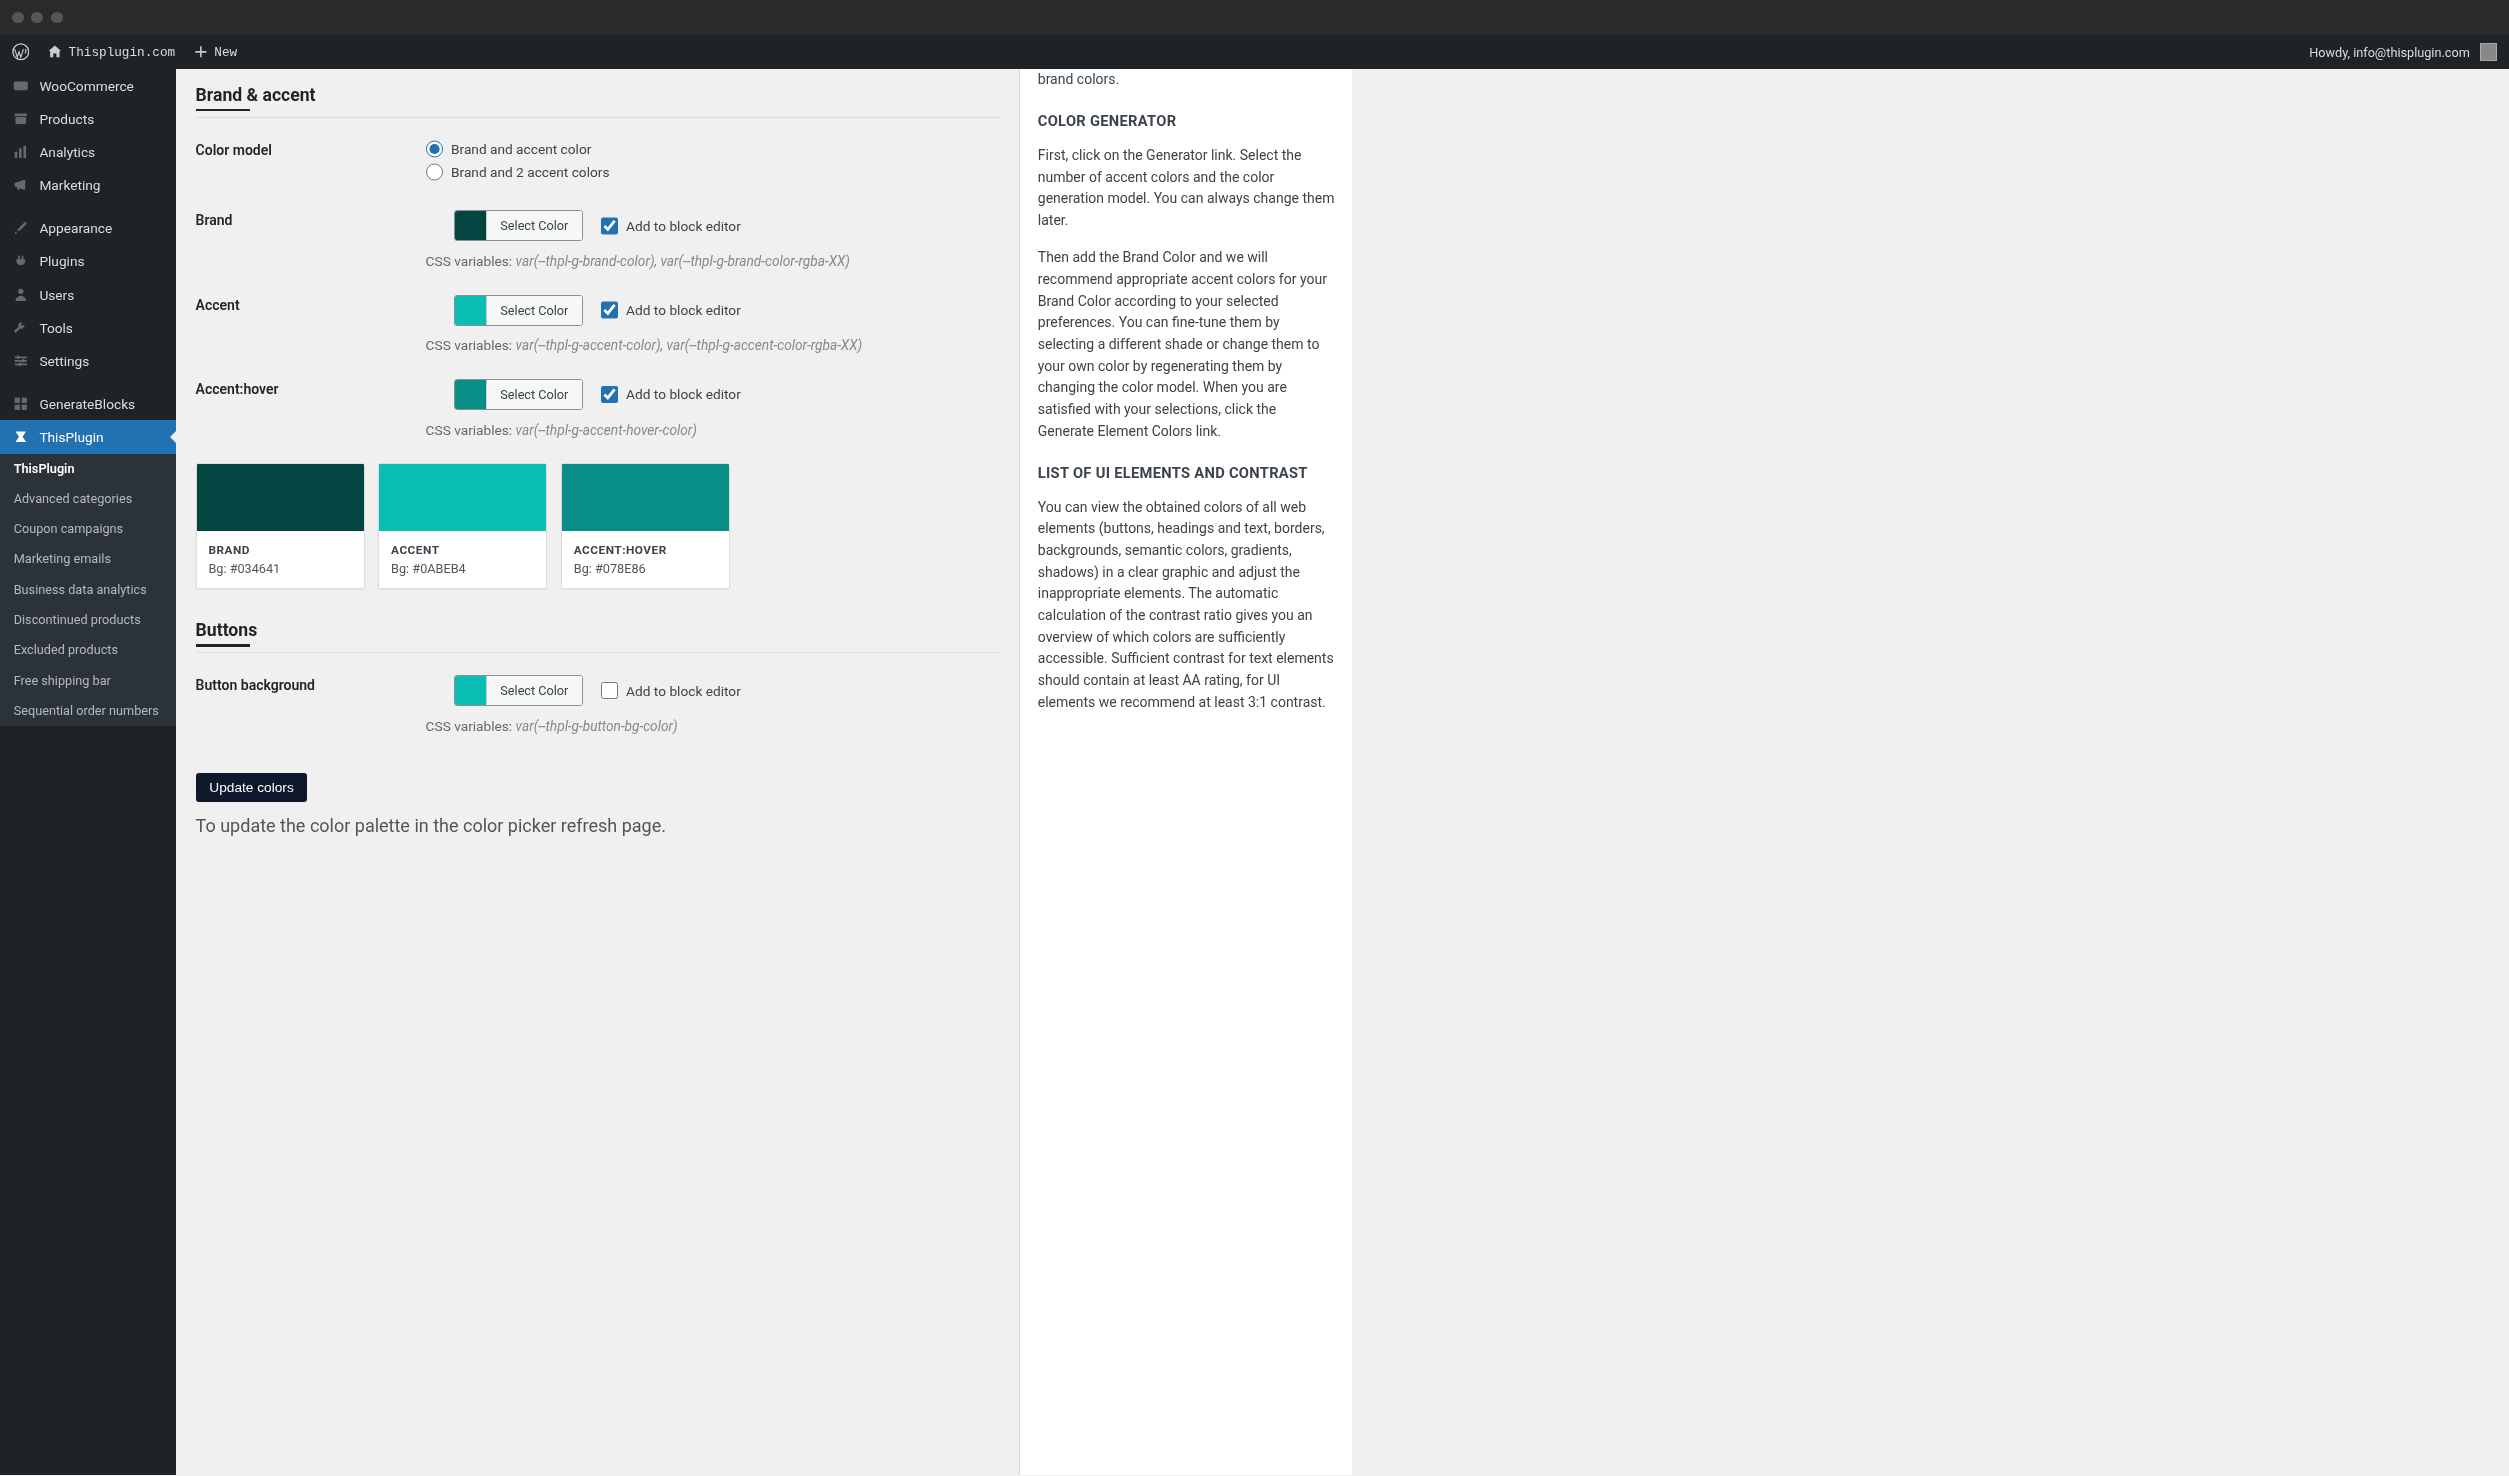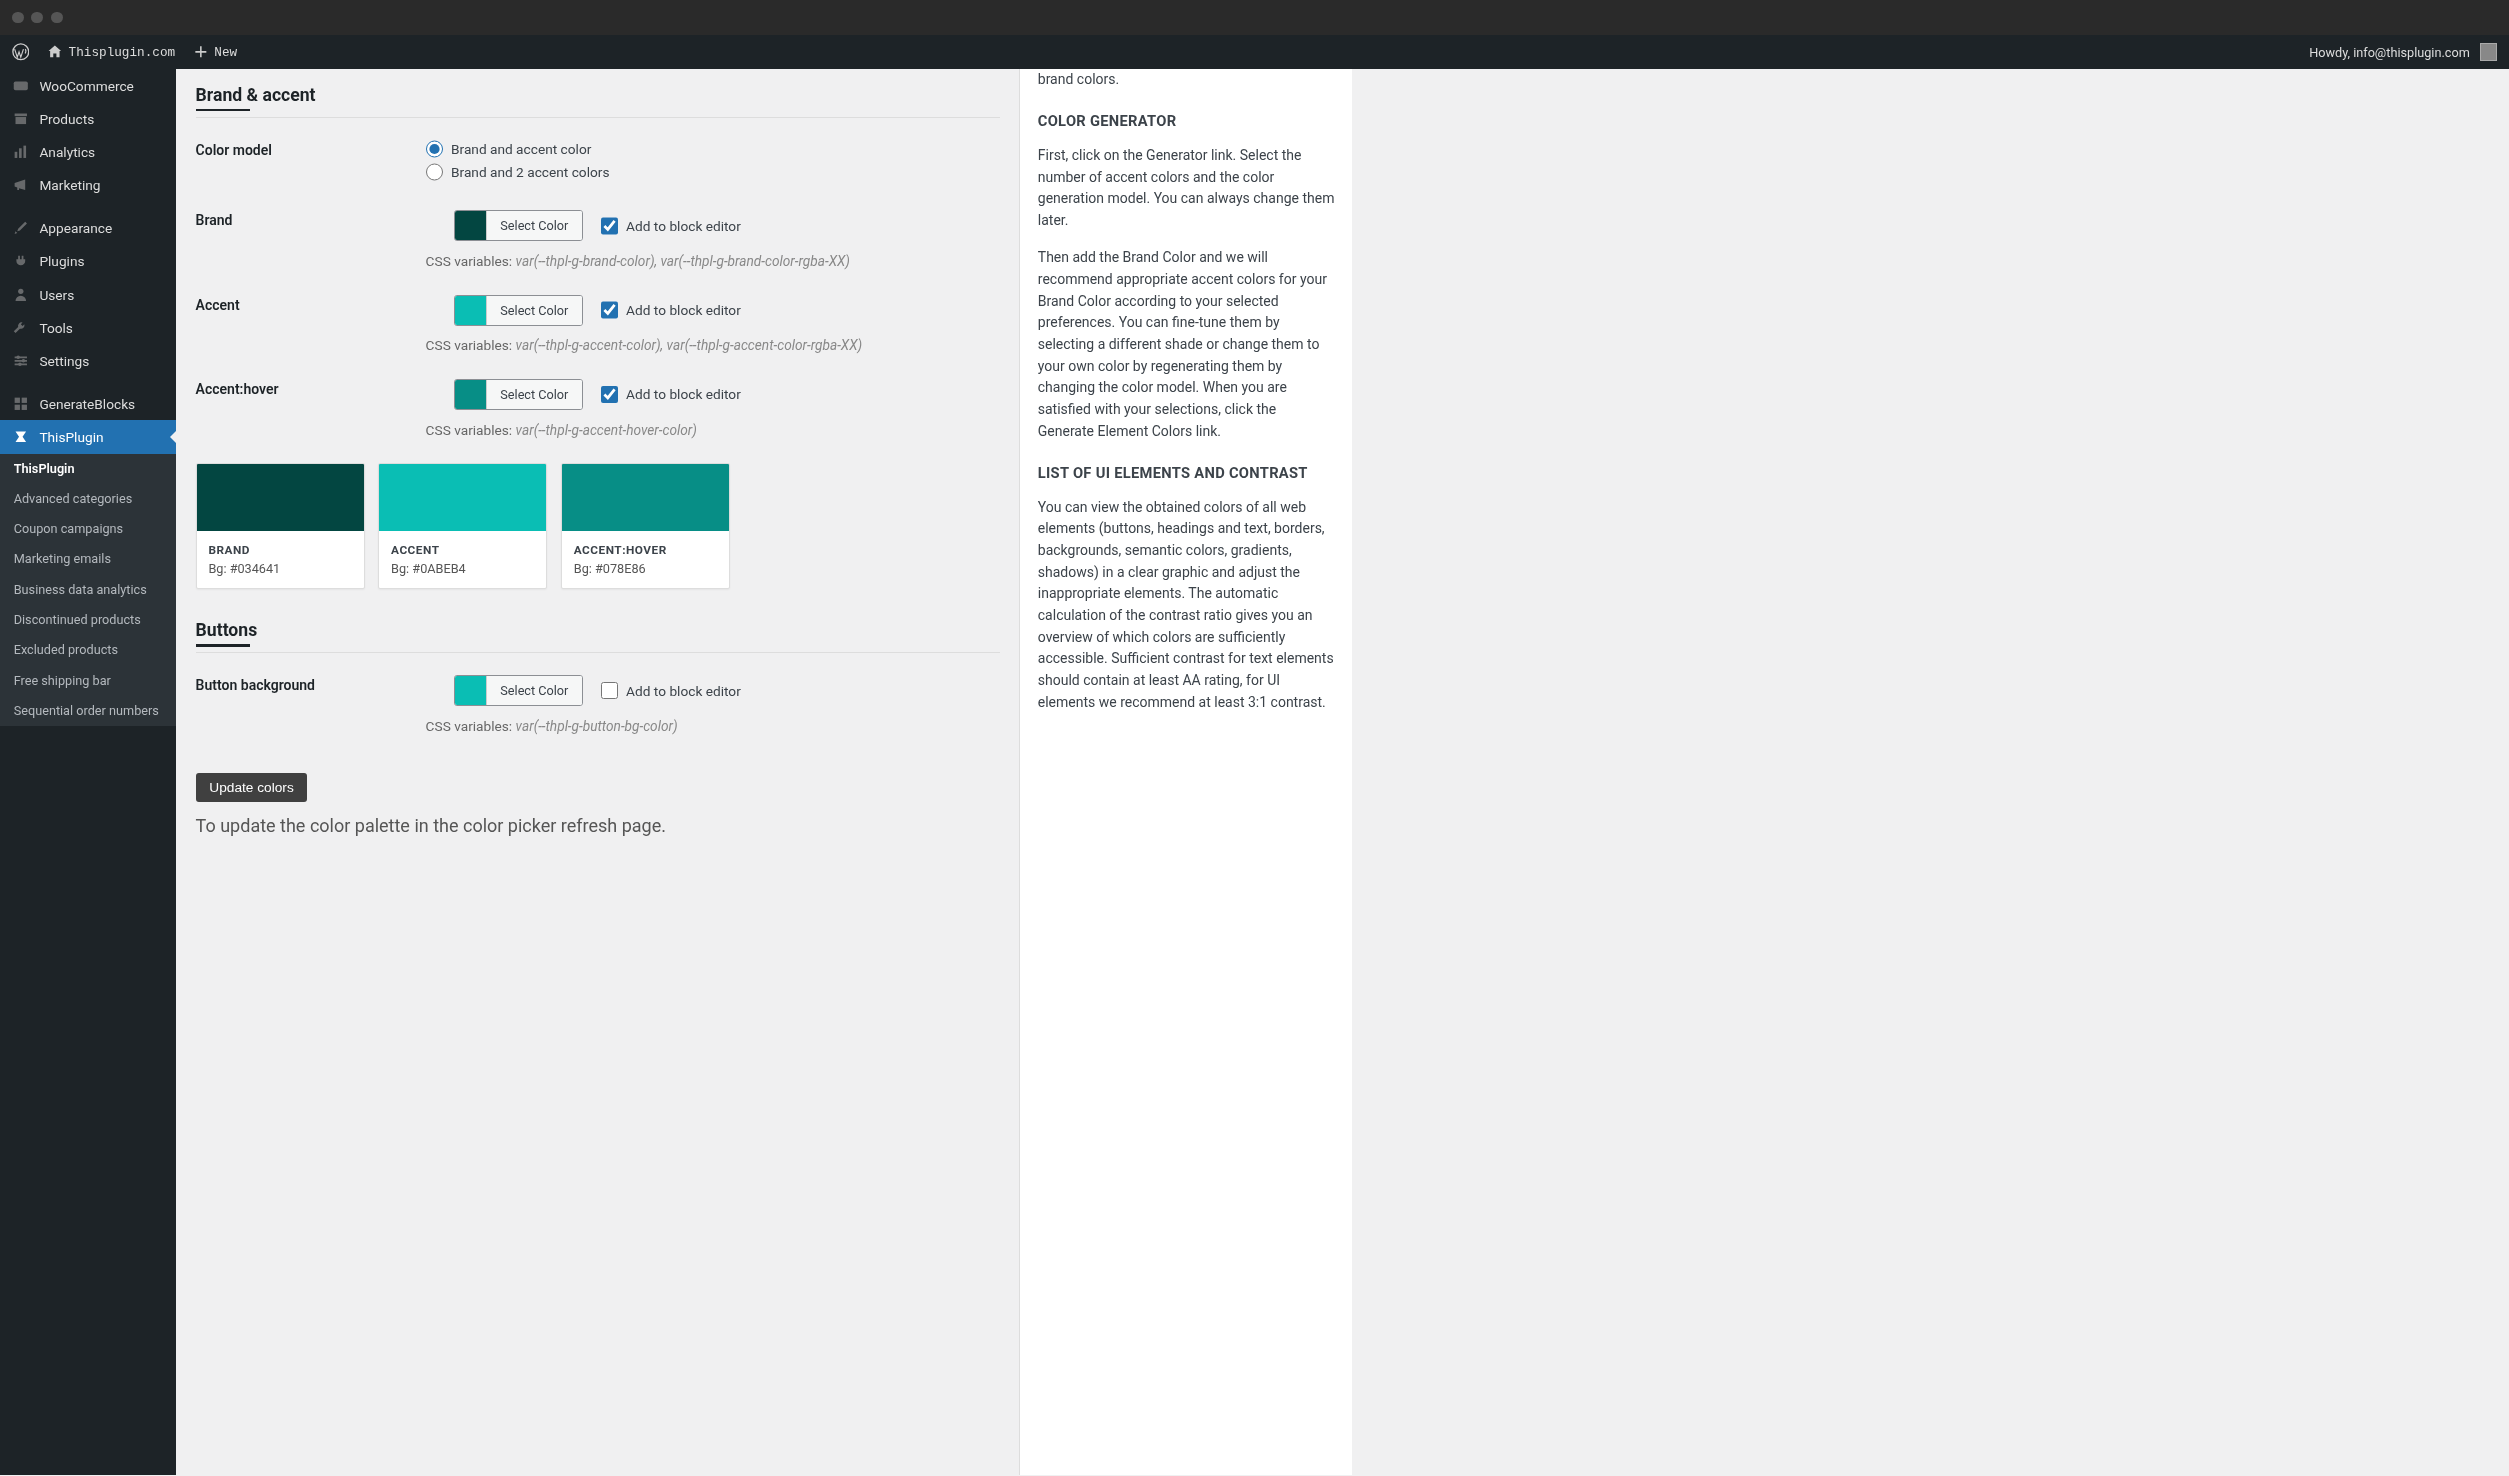--- a/index.html
+++ b/index.html
@@ -42,21 +42,21 @@
 .check-input { width: 17.6px; height: 17.6px; accent-color: #2271b1; }
 .css-vars { font-size: 13.7px; color: #666; margin-bottom: 25.5px; margin-left: 230px; }
 .css-vars em { font-style: italic; color: #888; }
 .swatches { display: flex; gap: 13.7px; margin-bottom: 31px; }
 .swatch-card { width: 169px; border: 1px solid #ddd; border-radius: 2px; overflow: hidden; background: #fff; box-shadow: 0 1px 2px rgba(0,0,0,.05); }
 .swatch-fill { height: 67px; }
 .swatch-info { padding: 11.8px; }
 .swatch-name { font-size: 11.8px; font-weight: 700; letter-spacing: 0.5px; margin-bottom: 3.9px; }
 .swatch-bg { font-size: 12.7px; color: #555; }
 .footer-bar { padding: 13.7px 0 27.4px; }
-.update-btn { background: #404040; color: #fff; border: none; padding: 6.9px 13.7px; border-radius: 2.9px; font-size: 13.7px; cursor: pointer; margin-bottom: 9.8px; }
+.update-btn { background: #0f172a; color: #fff; border: none; padding: 6.9px 13.7px; border-radius: 2.9px; font-size: 13.7px; cursor: pointer; margin-bottom: 9.8px; }
 .footer-note { font-size: 18px; color: #555; margin-top: 3px; }
 svg { display: block; }
 </style>
 </head>
 <body>
 
 <div class="chrome-bar">
   <div class="chrome-dot"></div>
   <div class="chrome-dot"></div>
   <div class="chrome-dot"></div>

